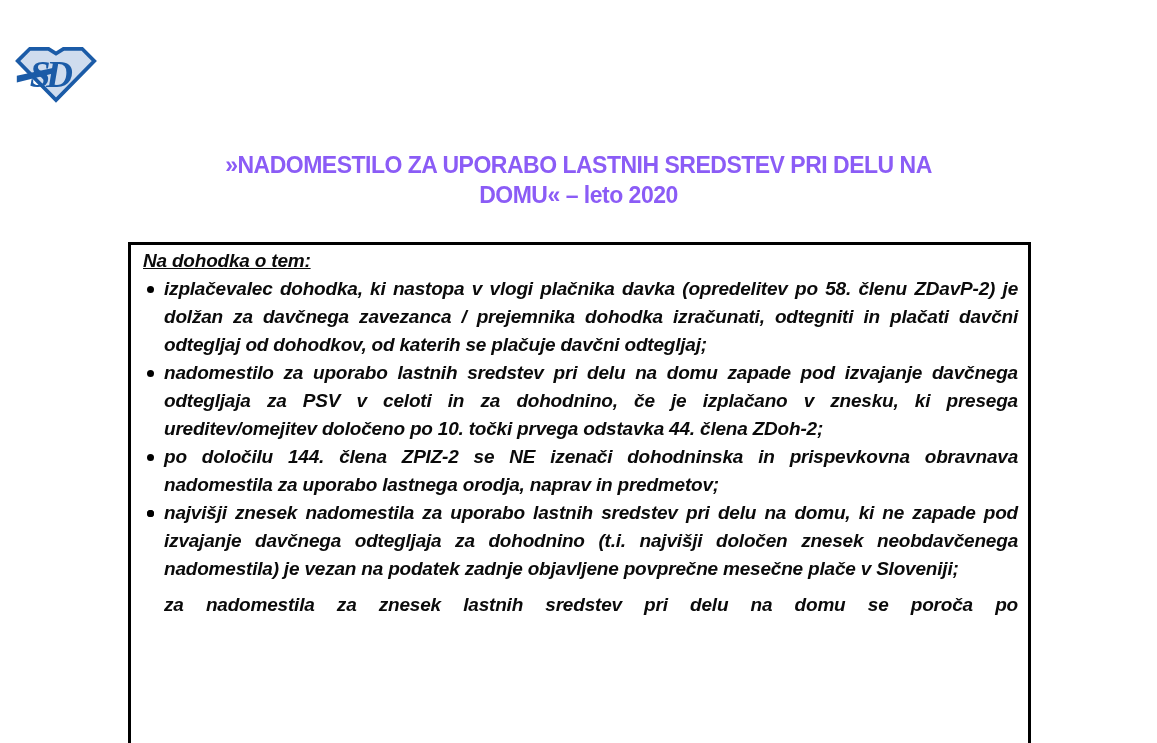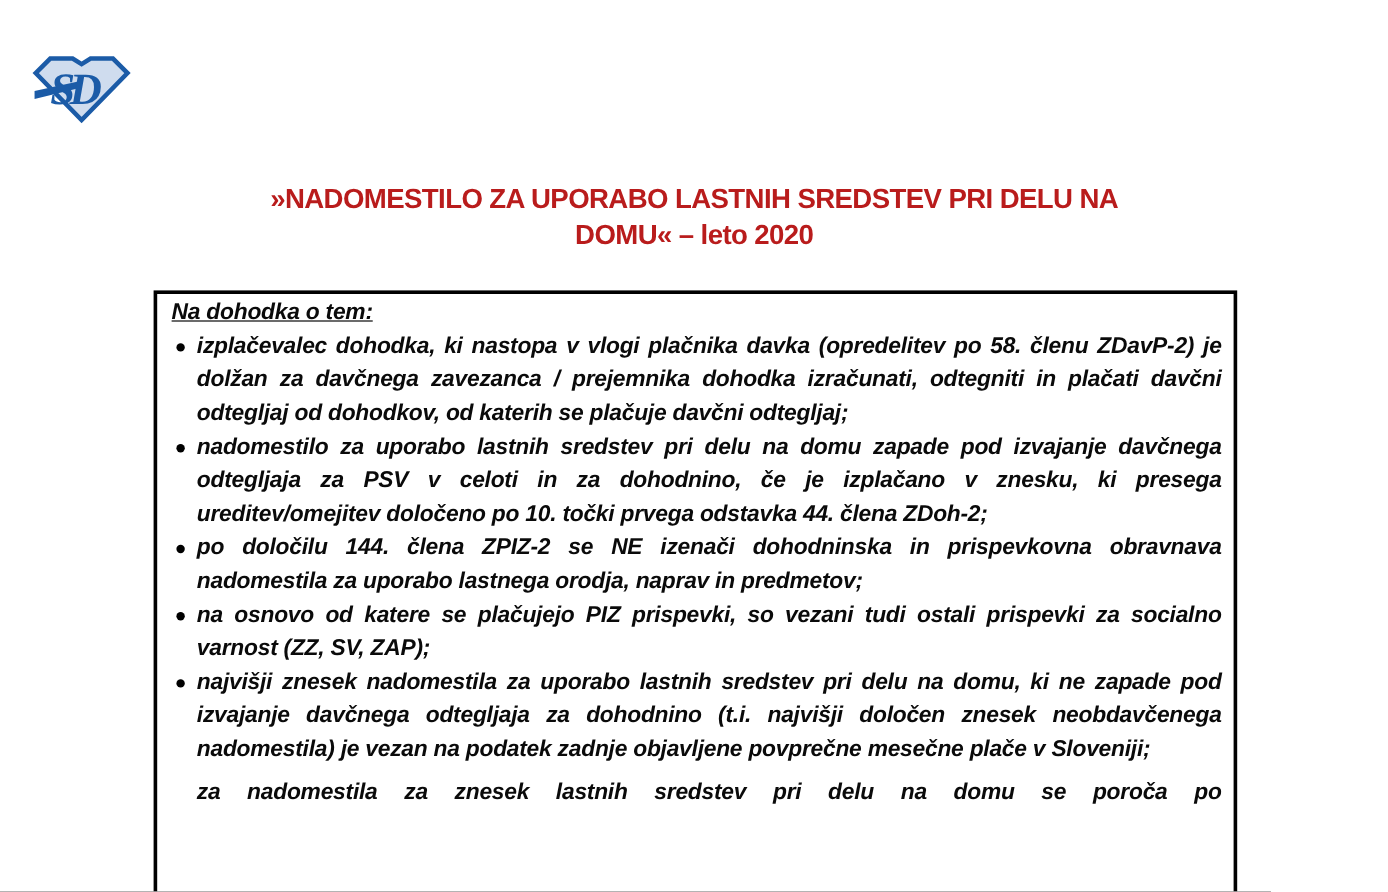--- a/index.html
+++ b/index.html
@@ -9,37 +9,37 @@
     width: 1157px;
     height: 743px;
     margin: 0 auto;
     background: #ffffff;
     overflow: hidden;
     font-family: "Liberation Sans", sans-serif;
     color: #0a0a0a;
   }
   .logo {
     position: absolute;
-    left: 26px;
+    left: 14px;
     top: 45px;
     width: 84px;
     height: 58px;
   }
   .logo svg { width: 100%; height: 100%; display: block; }
   .doc-title {
     position: absolute;
     left: 120px;
     top: 150px;
     width: 917px;
     text-align: center;
     font-weight: bold;
     font-size: 23px;
     line-height: 30px;
     letter-spacing: -0.5px;
-    color: #b91c1c;
+    color: #8b5cf6;
   }
   .summary-box {
     position: absolute;
     left: 128px;
     top: 242px;
     width: 903px;
     height: 560px;
     border: 3px solid #000000;
     padding: 2px 10px 0 12px;
     font-size: 19px;
@@ -114,21 +114,20 @@
           <span>nadomestilo za uporabo lastnih sredstev pri delu na domu zapade pod izvajanje davčnega odtegljaja za PSV v celoti in za dohodnino, če je izplačano v znesku, ki presega ureditev/omejitev določeno po 10. točki prvega odstavka 44. člena ZDoh-2;</span>
         </li>
 
         <li class="bullet-item">
           <span class="bullet-dot"></span>
           <span>po določilu 144. člena ZPIZ-2 se NE izenači dohodninska in prispevkovna obravnava nadomestila za uporabo lastnega orodja, naprav in predmetov;</span>
         </li>
 
         <li class="bullet-item">
           <span class="bullet-dot"></span>
-          <span>na osnovo od katere se plačujejo PIZ prispevki, so vezani tudi ostali prispevki za socialno varnost (ZZ, SV, ZAP);</span>
         </li>
 
         <li class="bullet-item">
           <span class="bullet-dot"></span>
           <span>najvišji znesek nadomestila za uporabo lastnih sredstev pri delu na domu, ki ne zapade pod izvajanje davčnega odtegljaja za dohodnino (t.i. najvišji določen znesek neobdavčenega nadomestila) je vezan na podatek zadnje objavljene povprečne mesečne plače v Sloveniji;</span>
         </li>
       </ul>
 
     <div class="partial-paragraph">za nadomestila za znesek lastnih sredstev pri delu na domu se poroča po</div>
   </div>

